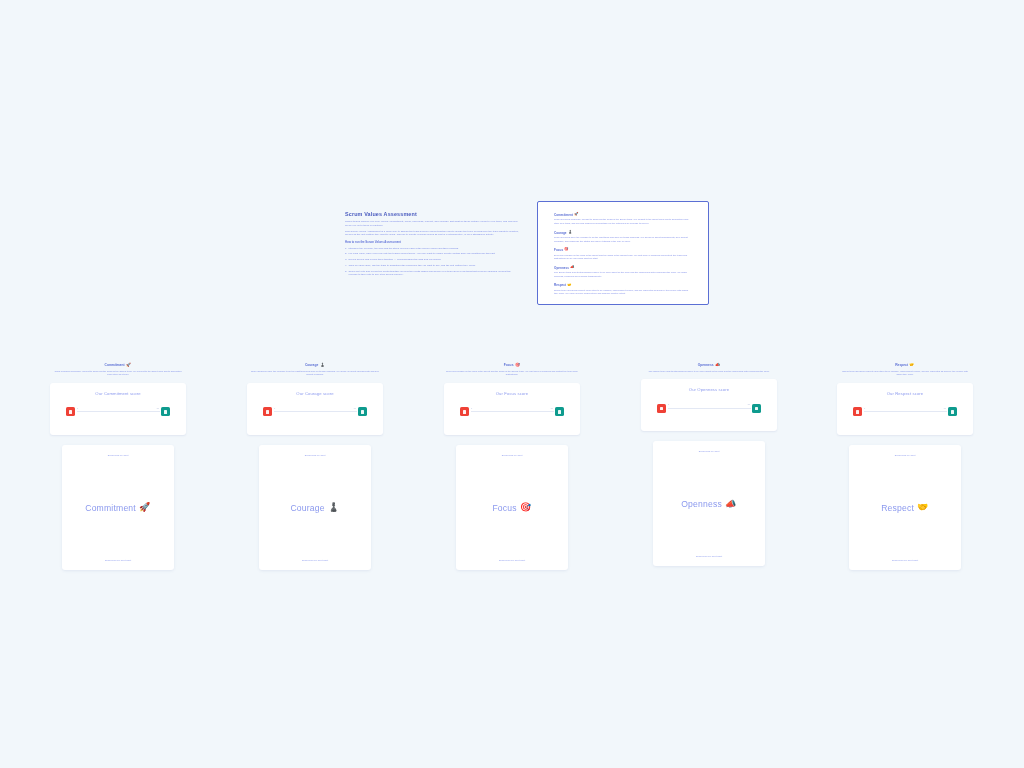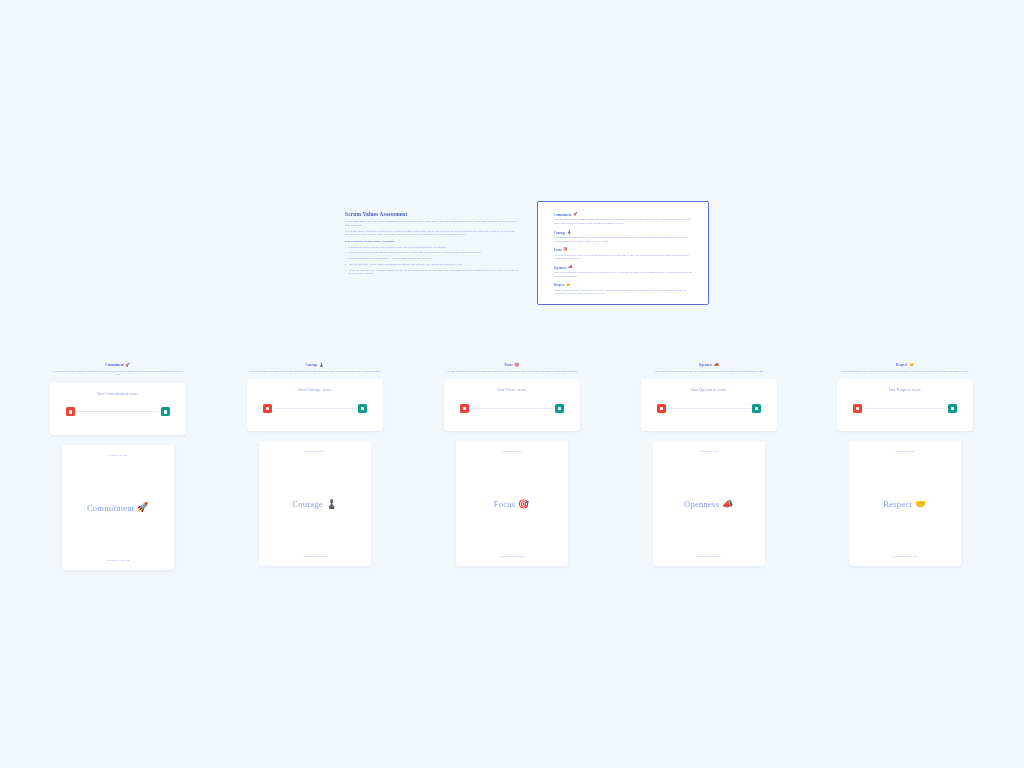--- a/index.html
+++ b/index.html
@@ -4,21 +4,21 @@
 <title>Scrum Values Assessment</title>
 <style>
   * { box-sizing: border-box; margin: 0; padding: 0; }
   html, body {
     width: 1024px; height: 768px;
     overflow: hidden;
     font-family: "Liberation Sans", sans-serif;
   }
   body { background: #f2f7fb; position: relative; }
 
-  #canvas { position: absolute; inset: 0; font-family: Liberation Serif, serif; }
+  #canvas { position: absolute; inset: 0; }
 
   .abs { position: absolute; }
 
   
   #instructions { left: 345px; top: 211px; width: 175px; color: #6c7ee1; }
   #instructions .title {
     font-size: 5.4px; font-weight: bold; color: #4a5bbf;
     letter-spacing: .15px; margin-bottom: 3.2px;
   }
   #instructions p {

